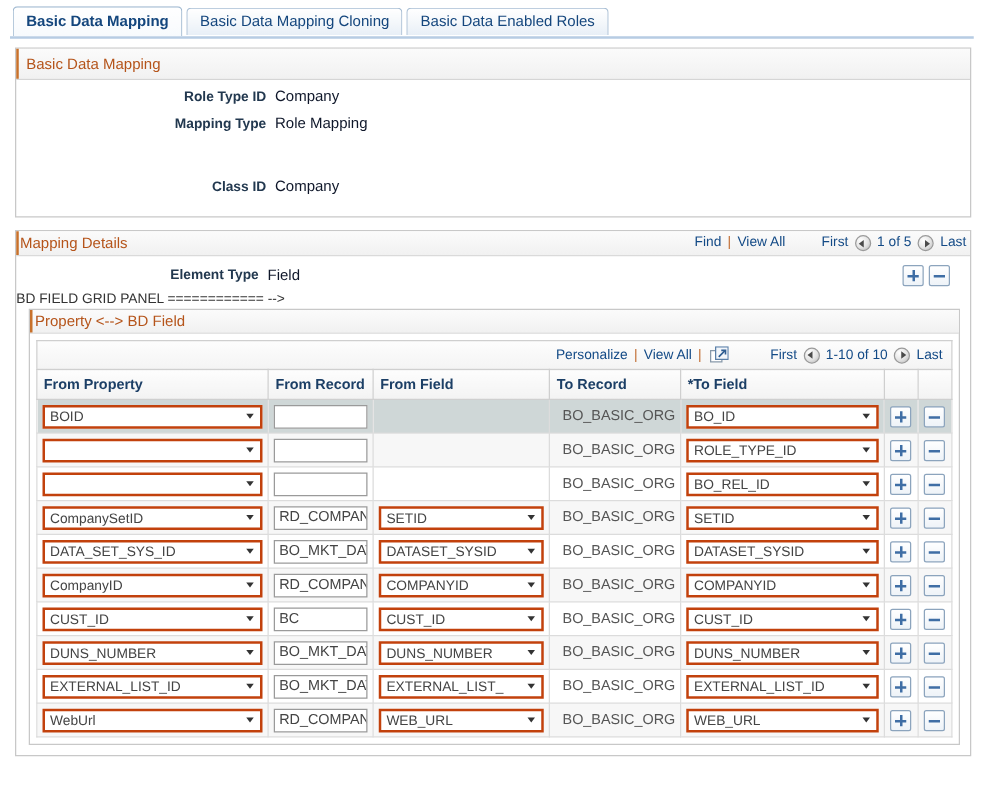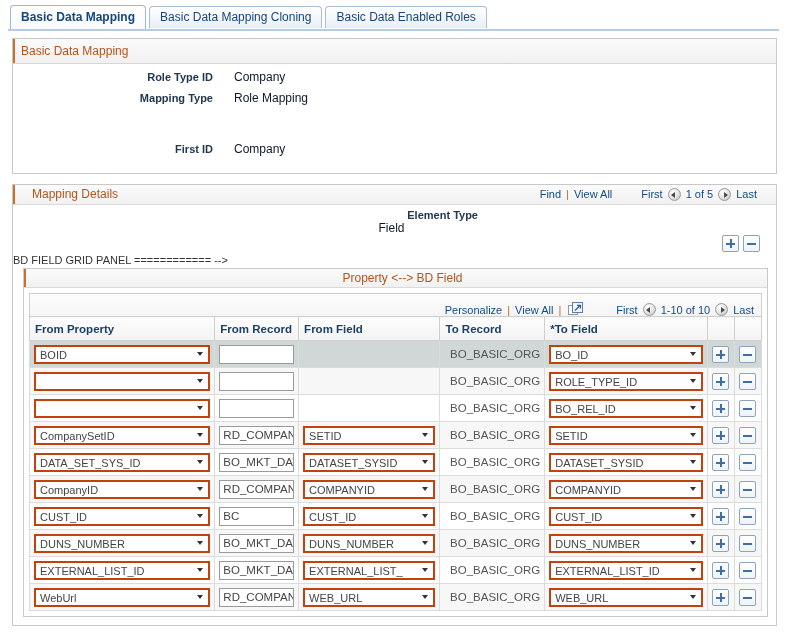--- a/index.html
+++ b/index.html
@@ -86,21 +86,21 @@
 
   
   .frow {
     display: flex;
     align-items: baseline;
     margin: 0 0 7px 0;
   }
   .flabel {
     width: 200px;
     text-align: right;
-    padding-right: 21px;
+    padding-right: 7px;
     font-weight: bold;
     font-size: 11px;
     color: #22384f;
     flex: 0 0 auto;
   }
   .fvalue {
     font-size: 12px;
     color: #0f172a;
   }
   .spacer-30 { height: 30px; }
@@ -110,21 +110,21 @@
     margin: 10px 10px 0 12px;
     border: 1px solid #c8c8c8;
     background: #ffffff;
   }
   .md-header {
     position: relative;
     background: linear-gradient(to bottom, #fbfbfb 0%, #f1f1f1 100%);
     border-bottom: 1px solid #dadada;
     height: 19px;
     line-height: 19px;
-    padding: 0 16px;
+    padding: 0 0;
     display: flex;
     align-items: center;
   }
   .md-header .hdr-left-bar {
     position: absolute; left: 0; top: 0; bottom: 0; width: 2px; background: #c8712b;
   }
   .md-title { color: #b5541a; font-size: 12px; flex: 0 0 auto; padding-left: 3px;}
   .md-nav {
     margin-left: auto;
     display: flex;
@@ -185,21 +185,20 @@
     top: 3px; bottom: 3px; left: 7px; width: 2px;
   }
   .pmbtn.minus::after { display: none; }
 
   .md-elemtype-row {
     display: flex;
     align-items: center;
     padding: 4px 6px 2px 0;
     position: relative;
     min-height: 22px;
-    flex-direction: column;
   }
   .md-elemtype-row .flabel { width: 194px; }
   .md-elemtype-btns {
     margin-left: auto;
     display: flex;
     gap: 4px;
     padding-right: 10px;
   }
 
   
@@ -209,35 +208,34 @@
     background: #ffffff;
   }
   .gp-header {
     position: relative;
     background: linear-gradient(to bottom, #fbfbfb 0%, #f1f1f1 100%);
     border-bottom: 1px solid #dadada;
     height: 18px;
     line-height: 18px;
     color: #b5541a;
     font-size: 12px;
-    padding-left: 14px;
-    text-align: center;
+    padding-left: 4px;
   }
   .gp-header .hdr-left-bar {
     position: absolute; left: 0; top: 0; bottom: 0; width: 2px; background: #c8712b;
   }
   .gp-body { padding: 5px 5px 5px 5px; }
 
   .grid-toolbar {
     border: 1px solid #cfcfcf;
     border-bottom: none;
     background: linear-gradient(to bottom, #fdfdfd 0%, #f4f4f4 100%);
     height: 22px;
     display: flex;
-    align-items: flex-end;
+    align-items: center;
     justify-content: flex-end;
     padding-right: 4px;
     font-size: 11px;
   }
   .popout-icon {
     display: inline-block;
     width: 15px; height: 14px;
     position: relative;
     vertical-align: middle;
     margin: 0 4px 0 2px;
@@ -353,21 +351,21 @@
     <div class="frow">
       <div class="flabel">Role Type ID</div>
       <div class="fvalue">Company</div>
     </div>
     <div class="frow">
       <div class="flabel">Mapping Type</div>
       <div class="fvalue">Role Mapping</div>
     </div>
     <div class="spacer-30"></div>
     <div class="frow">
-      <div class="flabel">First ID</div>
+      <div class="flabel">Class ID</div>
       <div class="fvalue">Company</div>
     </div>
   </div>
 </div>
 
 <div class="md-box">
   <div class="md-header">
     <span class="hdr-left-bar"></span>
     <span class="md-title">Mapping Details</span>
     <span class="md-nav">

